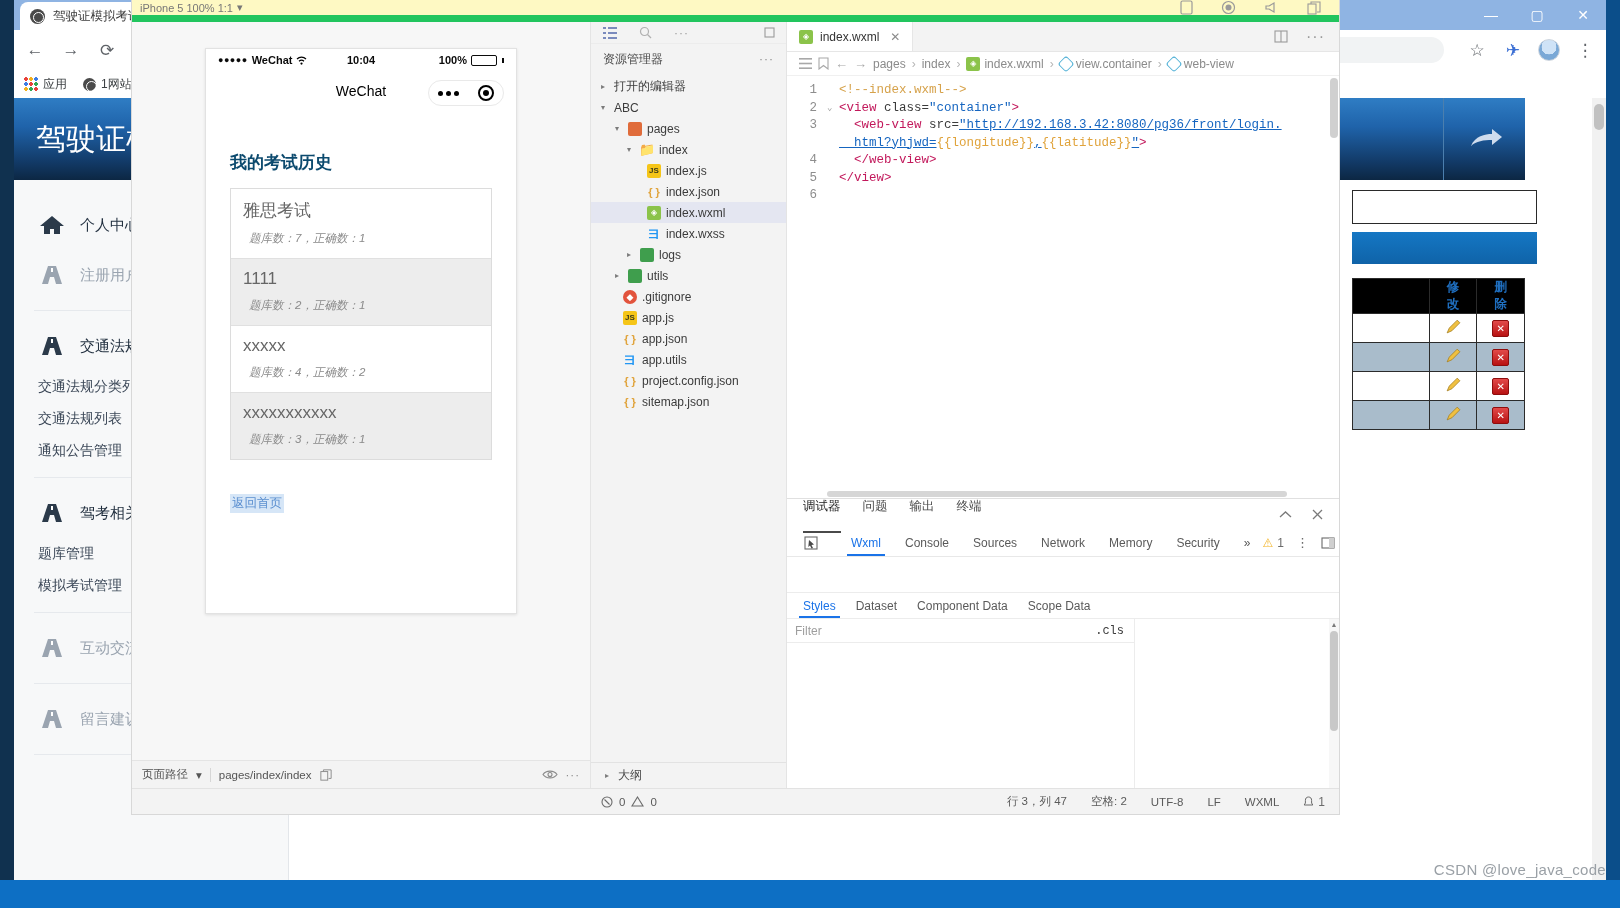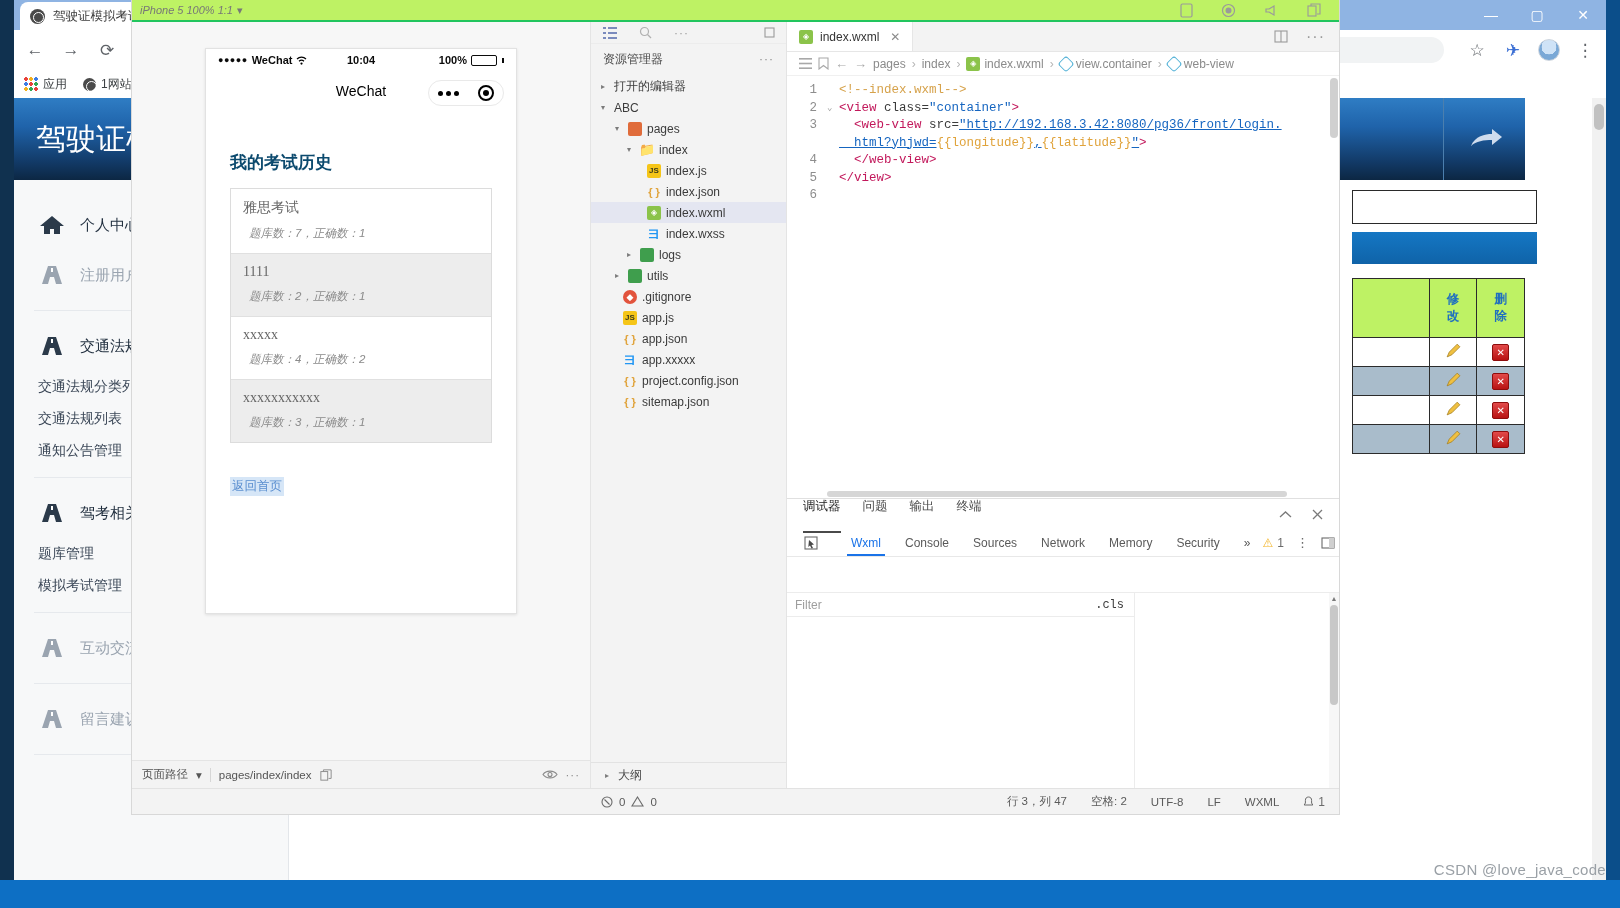--- a/index.html
+++ b/index.html
@@ -128,21 +128,21 @@
   .blue-bar{
     position:absolute; left:1063px; top:52px; width:185px; height:32px;
     background:linear-gradient(180deg,#1577c4,#0f63a8);
   }
   .data-table{
     position:absolute; left:1063px; top:98px; border-collapse:collapse;
     font-size:12.5px;
   }
   .data-table th{
     border:1px solid #2b2b2b; color:#1f6fc0; font-weight:bold;
-    height:24px; padding:12px 14px; background:#bef264;
+    height:24px; padding:0 14px; background:#000000;
   }
   .data-table td{
     border:1px solid #2b2b2b; height:29px; padding:0; text-align:center; width:50px;
   }
   .data-table tr.alt td{ background:#a9bccb; }
   .pencil-ico{ width:17px; height:17px; }
   .del-btn{
     width:17px;height:17px;background:linear-gradient(180deg,#e24a4a,#b81212);
     border-radius:2px; color:#fff; font-size:10px; font-weight:bold;
     display:inline-flex; align-items:center; justify-content:center;
@@ -164,22 +164,22 @@
     letter-spacing:.3px; white-space:nowrap;
   }
 
   
   .devtools{
     position:absolute; left:131px; top:0; width:1209px; height:815px;
     background:#f3f3f3; border:1px solid #d8d8d8; border-top:none;
     display:flex; flex-direction:column; overflow:hidden;
   }
   .dt-toolbar{
-    height:22px; background:#bef264; display:flex; align-items:center;
-    border-bottom:2px solid #22c55e; flex:0 0 auto;font-style:italic;
+    height:22px; background:#fef9c3; display:flex; align-items:center;
+    border-bottom:7px solid #22c55e; flex:0 0 auto;
   }
   .dt-sim-select{
     display:flex; align-items:center; gap:4px; padding-left:8px;
     font-size:11px; color:#777;
   }
   .dt-toolbar-icons{
     margin-left:auto; display:flex; align-items:center; gap:28px; padding-right:18px;
     color:#9a9a9a;
   }
   .dt-body{ flex:1; display:flex; min-height:0; }
@@ -226,21 +226,21 @@
   }
   .cap-target i{ width:6px;height:6px;border-radius:50%;background:#000;display:block;}
   .phone-page{ flex:1; padding:40px 24px 0 24px; background:#fff; overflow:hidden;}
   .page-title{ font-size:17px; font-weight:bold; color:#0c4a6e; margin-bottom:14px;}
   .hist-list{ border:1px solid #dcdcdc; }
   .hist-item{
     padding:10px 12px 12px 12px; border-bottom:1px solid #e0e0e0;
   }
   .hist-item:last-child{ border-bottom:none; }
   .hist-item.shade{ background:#ededed; }
-  .hist-name{ font-size:14px; color:#666; margin-bottom:9px;font-family:Liberation Serif, serif; }
+  .hist-name{ font-size:17px; color:#666; margin-bottom:9px; }
   .hist-meta{ font-size:11.5px; color:#8a8a8a; font-style:italic; padding-left:6px;}
   .back-link{
     display:inline-block; margin-top:34px; font-size:12.5px; color:#5b8fd0;
     background:#d6e6f7; padding:1px 2px;
   }
   .sim-footer{
     height:28px; border-top:1px solid #e4e4e4; background:#f3f3f3;
     display:flex; align-items:center; padding:0 10px; gap:8px; font-size:11.5px; color:#555;
   }
   .sim-footer .spacer{ flex:1; }
@@ -825,21 +825,21 @@
           <div class="trow" style="padding-left:32px">
             <span class="fico js">JS</span>
             <span>app.js</span>
           </div>
           <div class="trow" style="padding-left:32px">
             <span class="fico json">{ }</span>
             <span>app.json</span>
           </div>
           <div class="trow" style="padding-left:32px">
             <span class="fico wxss">ヨ</span>
-            <span>app.xxxxx</span>
+            <span>app.utils</span>
           </div>
           <div class="trow" style="padding-left:32px">
             <span class="fico json">{ }</span>
             <span>project.config.json</span>
           </div>
           <div class="trow" style="padding-left:32px">
             <span class="fico json">{ }</span>
             <span>sitemap.json</span>
           </div>
         </div>
@@ -1017,20 +1017,26 @@
                 <svg width="14" height="12" viewBox="0 0 14 12">
                     <rect x="1" y="1" width="12" height="10" fill="none" stroke="#6b6b6b" stroke-width="1.1"></rect>
                     <rect x="8" y="1" width="5" height="10" fill="#cfcfcf"></rect>
                   </svg>
               </span>
             </span>
           </div>
 
           <div class="dom-strip"></div>
 
+          <div class="styles-tabs">
+            <span class="st active">Styles</span>
+            <span class="st">Dataset</span>
+            <span class="st">Component Data</span>
+            <span class="st">Scope Data</span>
+          </div>
 
           <div class="styles-body">
             <div class="styles-left">
               <div class="filter-row">
                 <input class="filter-input" type="text" placeholder="Filter" style="">
                 <span class="cls-btn">.cls</span>
               </div>
             </div>
             <div class="styles-right">
               <div class="styles-scroll">

